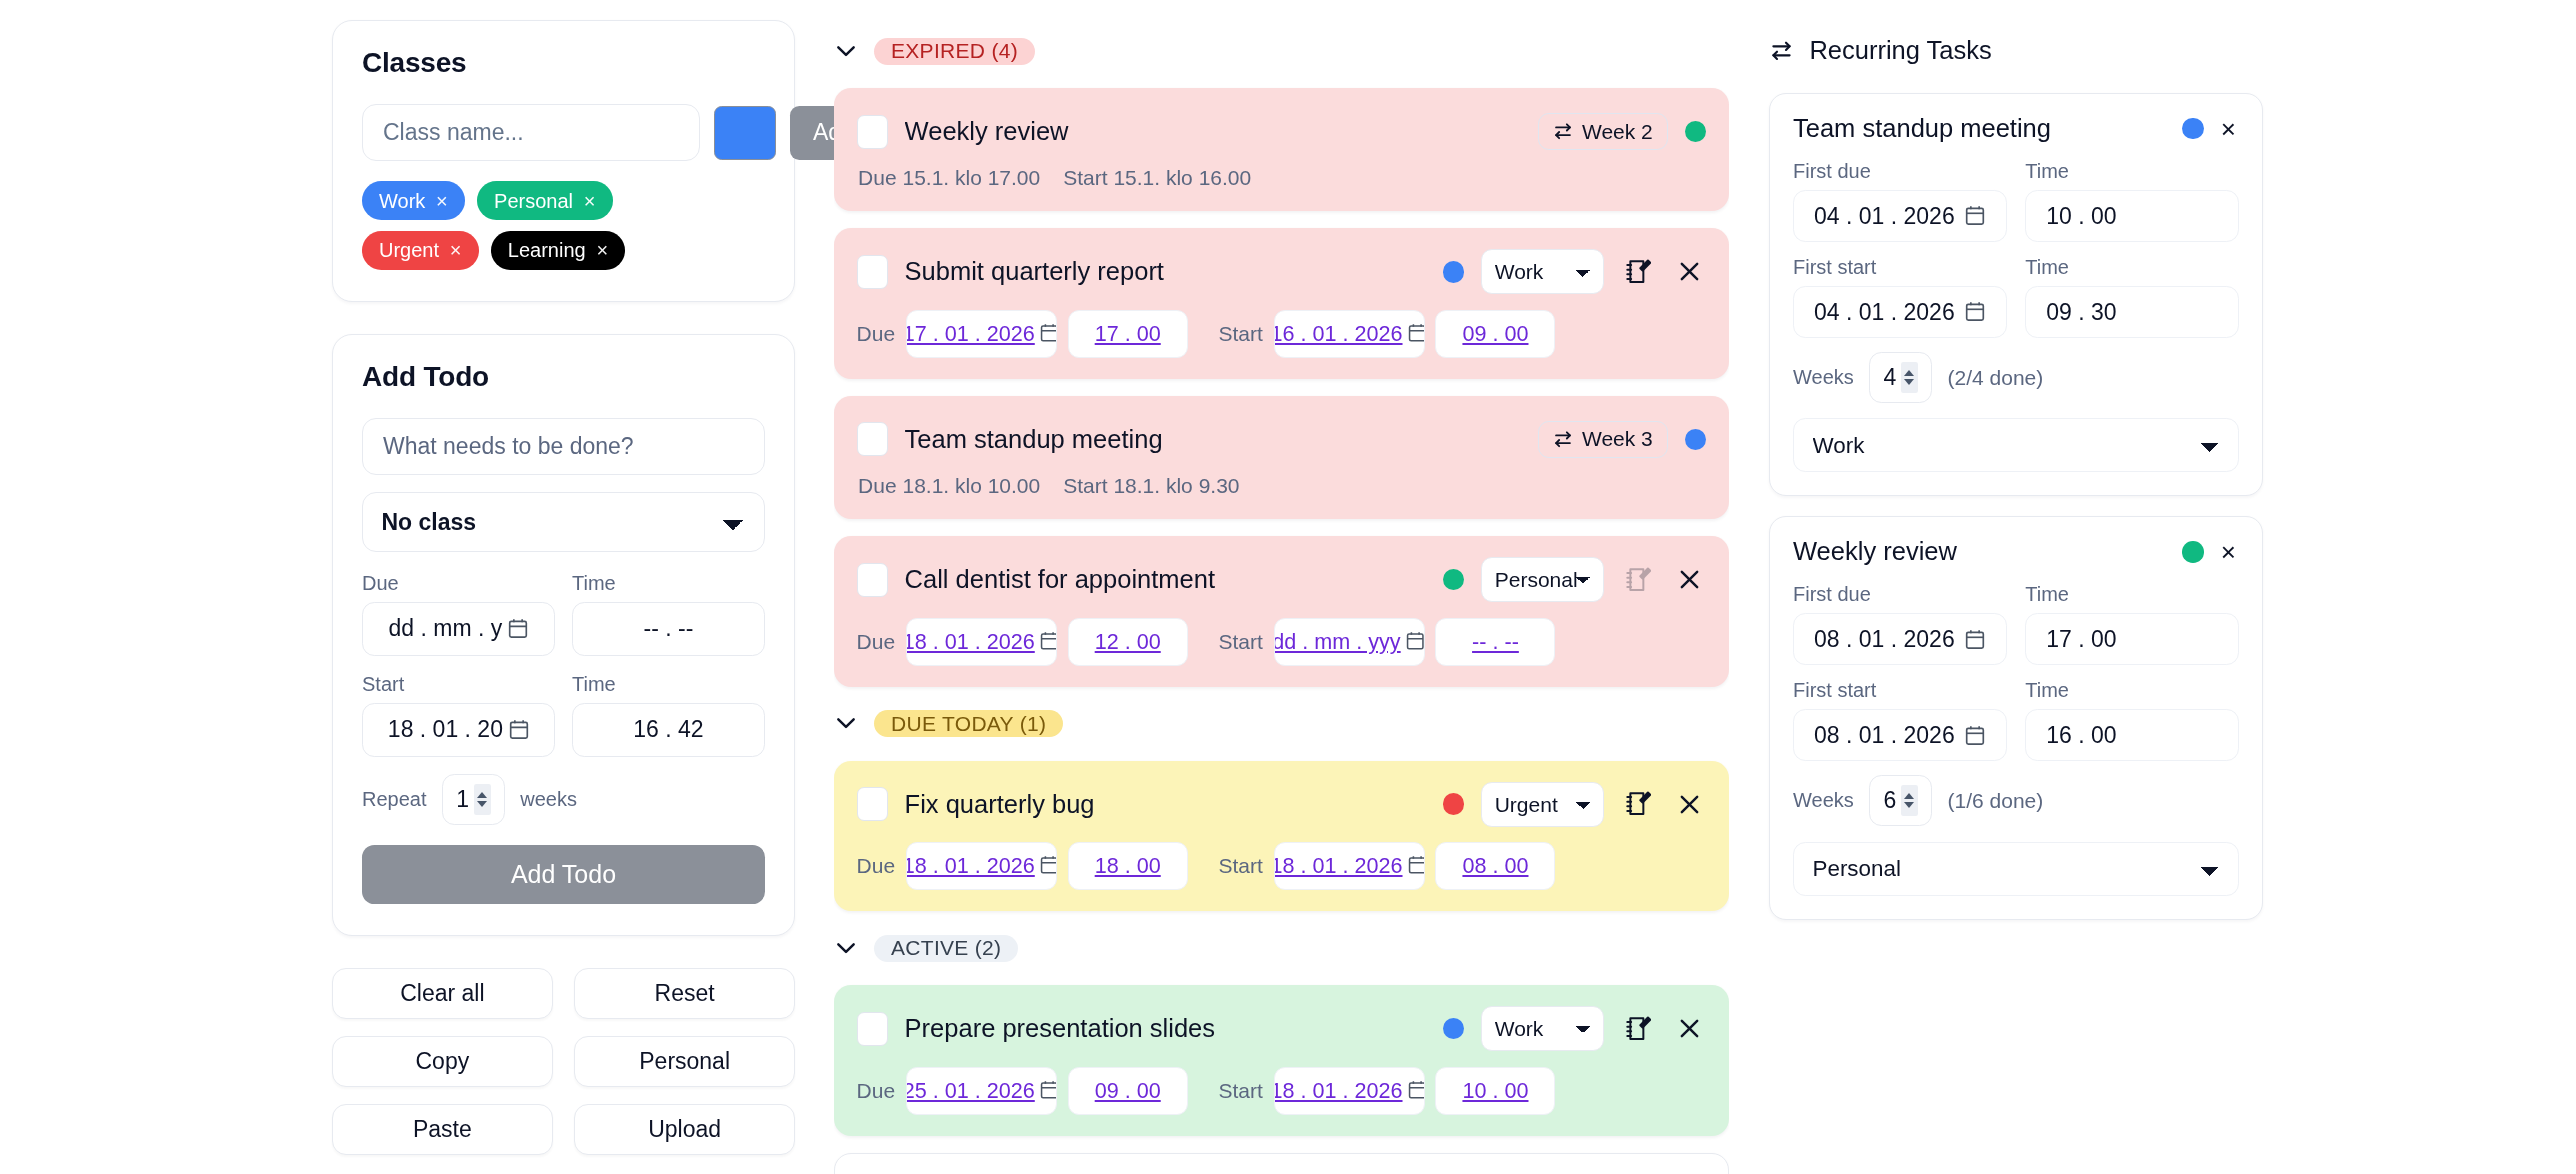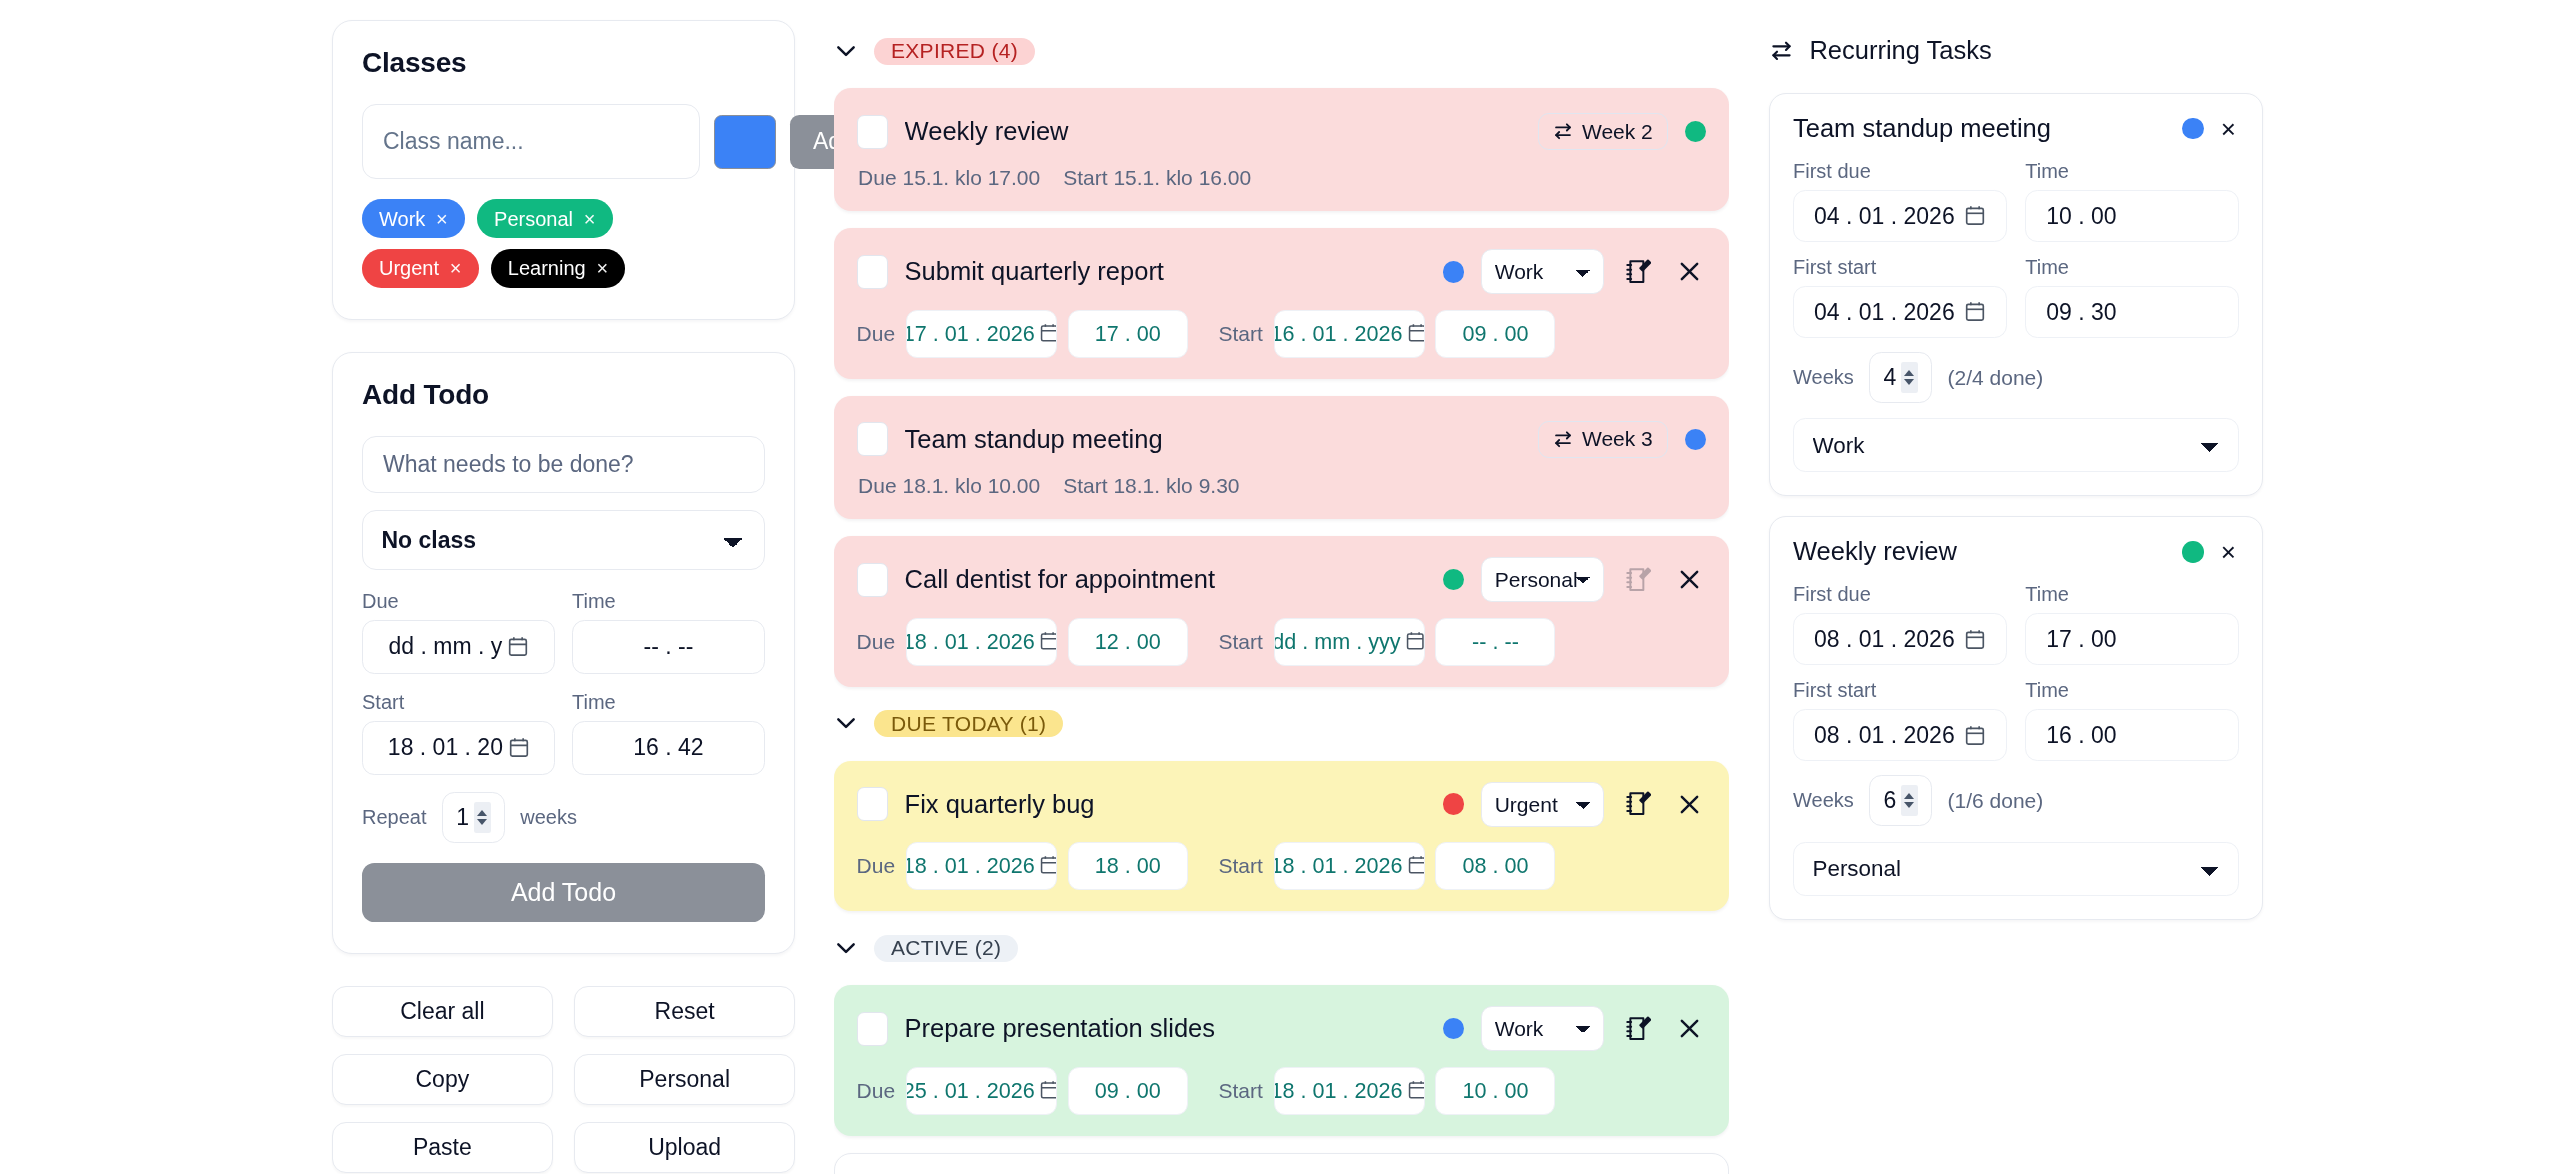--- a/index.html
+++ b/index.html
@@ -39,21 +39,21 @@
   .card-title {
     font-size: 28px;
     font-weight: bold;
     letter-spacing: -0.2px;
     color: #0d1326;
     margin: 0 0 25px 0;
   }
   .class-row { display: flex; align-items: center; gap: 14px; }
   .txt-input {
     flex: 1 1 auto;
-    height: 75px;
+    height: 57px;
     border: 1.5px solid #e7eaf0;
     border-radius: 14px;
     padding: 0 20px;
     font-size: 23px;
     font-family: "Liberation Sans", sans-serif;
     color: #0d1326;
     background: #fff;
     outline: none;
   }
   .txt-input::placeholder { color: #64748b; }
@@ -331,24 +331,25 @@
   }
   .date-row { display: flex; align-items: center; gap: 10.8px; margin-top: 14px; }
   .date-row .lab { font-size: 21px; color: #5b6780; flex: 0 0 auto; }
   .dbox {
     height: 48px;
     border: 1.5px solid #eef1f6;
     border-radius: 10.8px;
     background: #fff;
     display: flex; align-items: center; justify-content: center;
     gap: 5.4px;
-    font-size: 21.6px; color: #0f766e;
+    font-size: 21.6px; color: #6d28d9;
     overflow: hidden; white-space: nowrap;
     padding: 0 6.2px;
     cursor: text;
+    text-decoration: underline;
   }
   .dbox.d { width: 151px; }
   .dbox.t { width: 120px; }
   .gap-l { margin-left: 20px; }
 
   
   .col-right {
     width: 494px;
     margin-left: 40px;
     padding-top: 31px;

